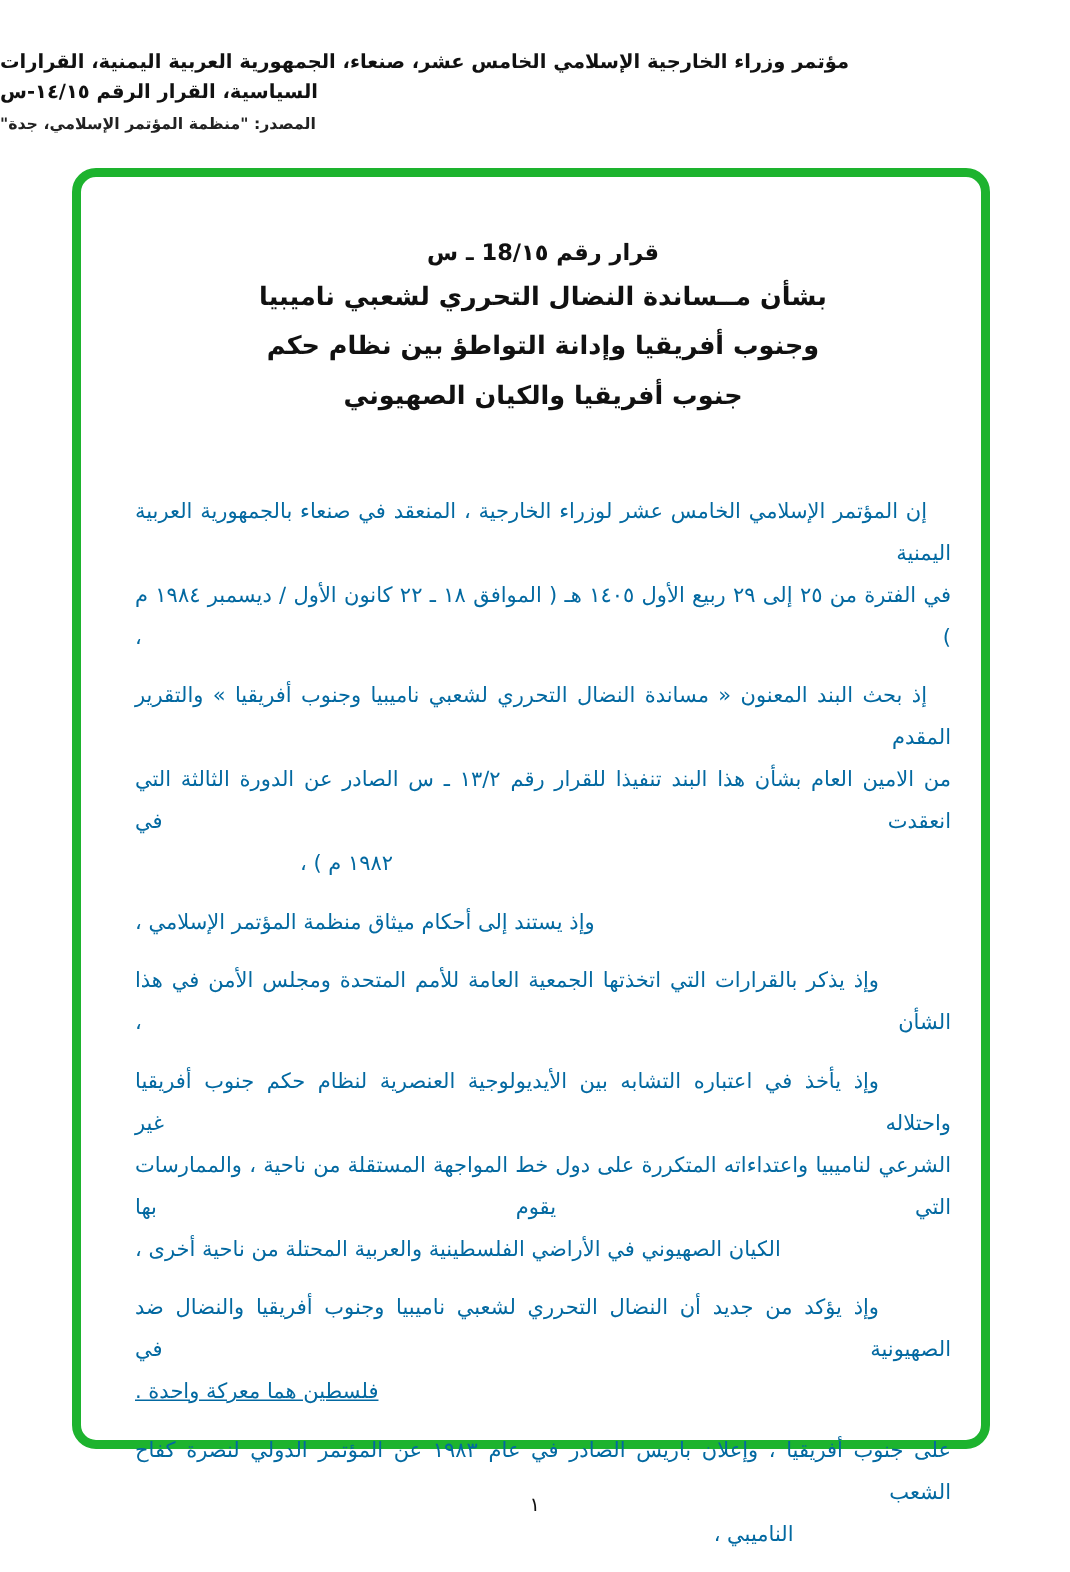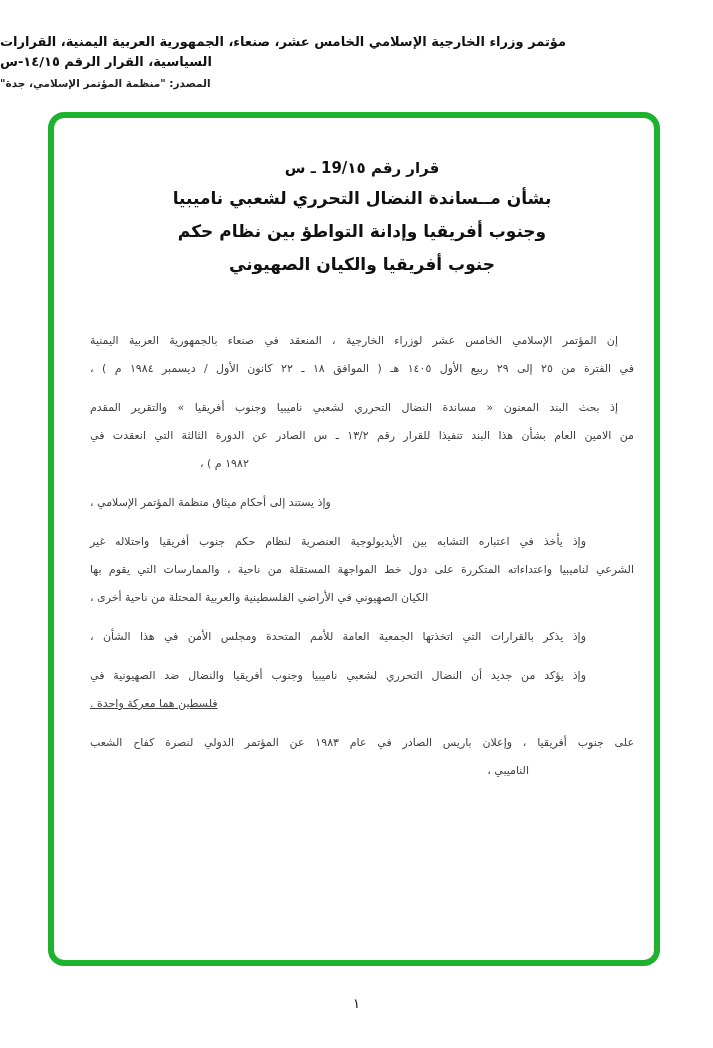--- a/index.html
+++ b/index.html
@@ -16,21 +16,21 @@
     border:6px solid #1db32e;border-radius:16px;background:#fff;box-sizing:border-box;
   }
   .doc{direction:rtl;padding:26px 20px 0 36px;}
 
   .title{font-size:15px;font-weight:bold;text-align:center;margin-top:14px;line-height:20px;}
   .subtitle{margin-top:4px;text-align:center;font-weight:bold;}
   .sub-line{font-size:17px;line-height:33px;}
 
   .bodytext{margin-top:46px;}
   .para{margin:0 0 11px 0;}
-  .bl{font-size:11px;line-height:28px;color:#404040;}
+  .bl{font-size:14px;line-height:28px;color:#0369a1;}
   .just{text-align:justify;text-align-last:justify;}
   .start{text-align:left;}
   .ind{text-indent:48px;}
   .ind-sm{text-indent:16px;}
   .pos-left{text-align:left;padding-left:110px;}
   .flush-left{text-align:left;}
   .off-right-120{text-align:left;padding-right:118px;text-decoration:underline;}
   .off-right-108{text-align:right;padding-right:105px;}
 
   .pagenum{position:absolute;top:996px;left:0;width:713px;text-align:center;font-size:13px;color:#111;}
@@ -41,21 +41,21 @@
 <div class="page">
 
   <header class="hdr">
     <div class="hdr-l1">مؤتمر وزراء الخارجية الإسلامي الخامس عشر، صنعاء، الجمهورية العربية اليمنية، القرارات السياسية، القرار الرقم ١٤/١٥-س</div>
     <div class="hdr-l2">المصدر:  "منظمة المؤتمر الإسلامي، جدة"</div>
   </header>
 
   <div class="frame">
     <div class="doc">
 
-      <div class="title">قرار رقم 19/١٥ ـ س</div>
+      <div class="title">قرار رقم 18/١٥ ـ س</div>
 
       <div class="subtitle">
         <div class="sub-line">بشأن مــساندة النضال التحرري لشعبي ناميبيا</div>
         <div class="sub-line">وجنوب أفريقيا وإدانة التواطؤ بين نظام حكم</div>
         <div class="sub-line">جنوب أفريقيا والكيان الصهيوني</div>
       </div>
 
       <div class="bodytext">
 
         <div class="para">
@@ -67,27 +67,27 @@
           <div class="bl just ind-sm">إذ بحث البند المعنون « مساندة النضال التحرري لشعبي ناميبيا وجنوب أفريقيا » والتقرير المقدم</div>
           <div class="bl just">من الامين العام بشأن هذا البند تنفيذا للقرار رقم ١٣/٢ ـ س الصادر عن الدورة الثالثة التي انعقدت في</div>
           <div class="bl pos-left">١٩٨٢ م ) ،</div>
         </div>
 
         <div class="para">
           <div class="bl start ind">وإذ يستند إلى أحكام ميثاق منظمة المؤتمر الإسلامي ،</div>
         </div>
 
         <div class="para">
+          <div class="bl just ind">وإذ يذكر بالقرارات التي اتخذتها الجمعية العامة للأمم المتحدة ومجلس الأمن في هذا الشأن ،</div>
+        </div>
+
+        <div class="para">
           <div class="bl just ind">وإذ يأخذ في اعتباره التشابه بين الأيديولوجية العنصرية لنظام حكم جنوب أفريقيا واحتلاله غير</div>
           <div class="bl just">الشرعي لناميبيا واعتداءاته المتكررة على دول خط المواجهة المستقلة من ناحية ، والممارسات التي يقوم بها</div>
           <div class="bl flush-left">الكيان الصهيوني في الأراضي الفلسطينية والعربية المحتلة من ناحية أخرى ،</div>
-        </div>
-
-        <div class="para">
-          <div class="bl just ind">وإذ يذكر بالقرارات التي اتخذتها الجمعية العامة للأمم المتحدة ومجلس الأمن في هذا الشأن ،</div>
         </div>
 
         <div class="para">
           <div class="bl just ind">وإذ يؤكد من جديد أن النضال التحرري لشعبي ناميبيا وجنوب أفريقيا والنضال ضد الصهيونية في</div>
           <div class="bl off-right-120">فلسطين هما معركة واحدة .</div>
         </div>
 
         <div class="para">
           <div class="bl just">على جنوب أفريقيا ، وإعلان باريس الصادر في عام ١٩٨٣ عن المؤتمر الدولي لنصرة كفاح الشعب</div>
           <div class="bl off-right-108">الناميبي ،</div>

